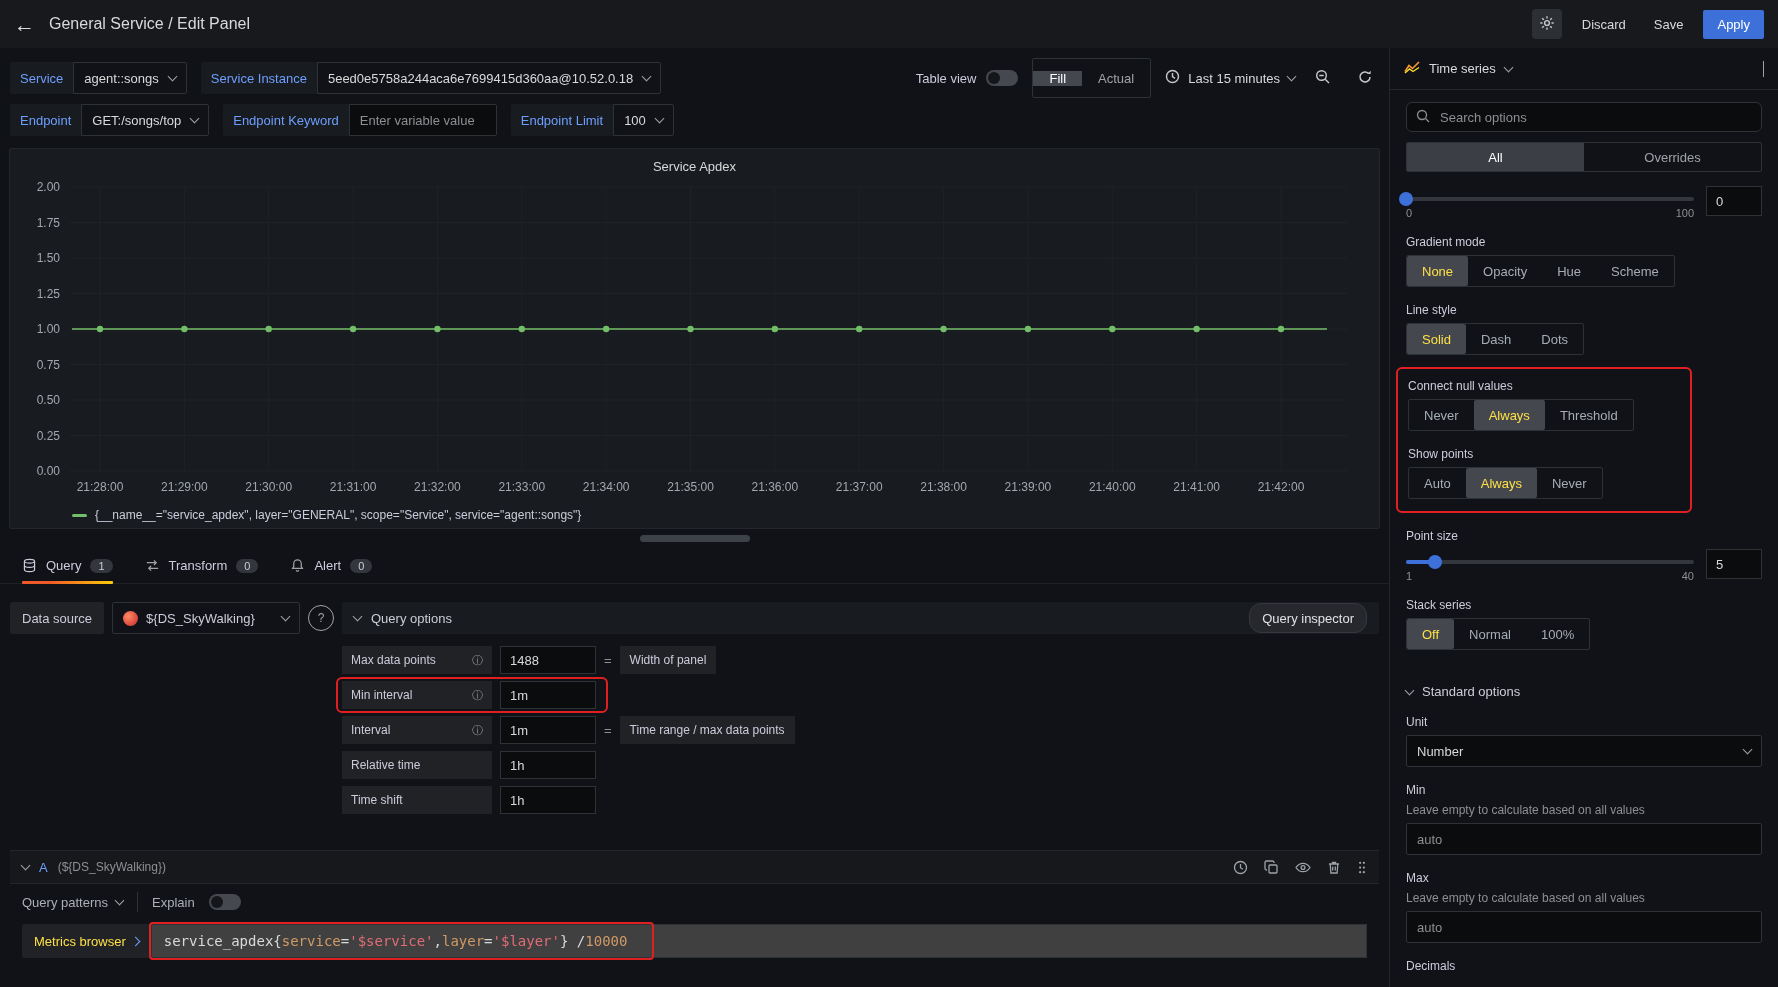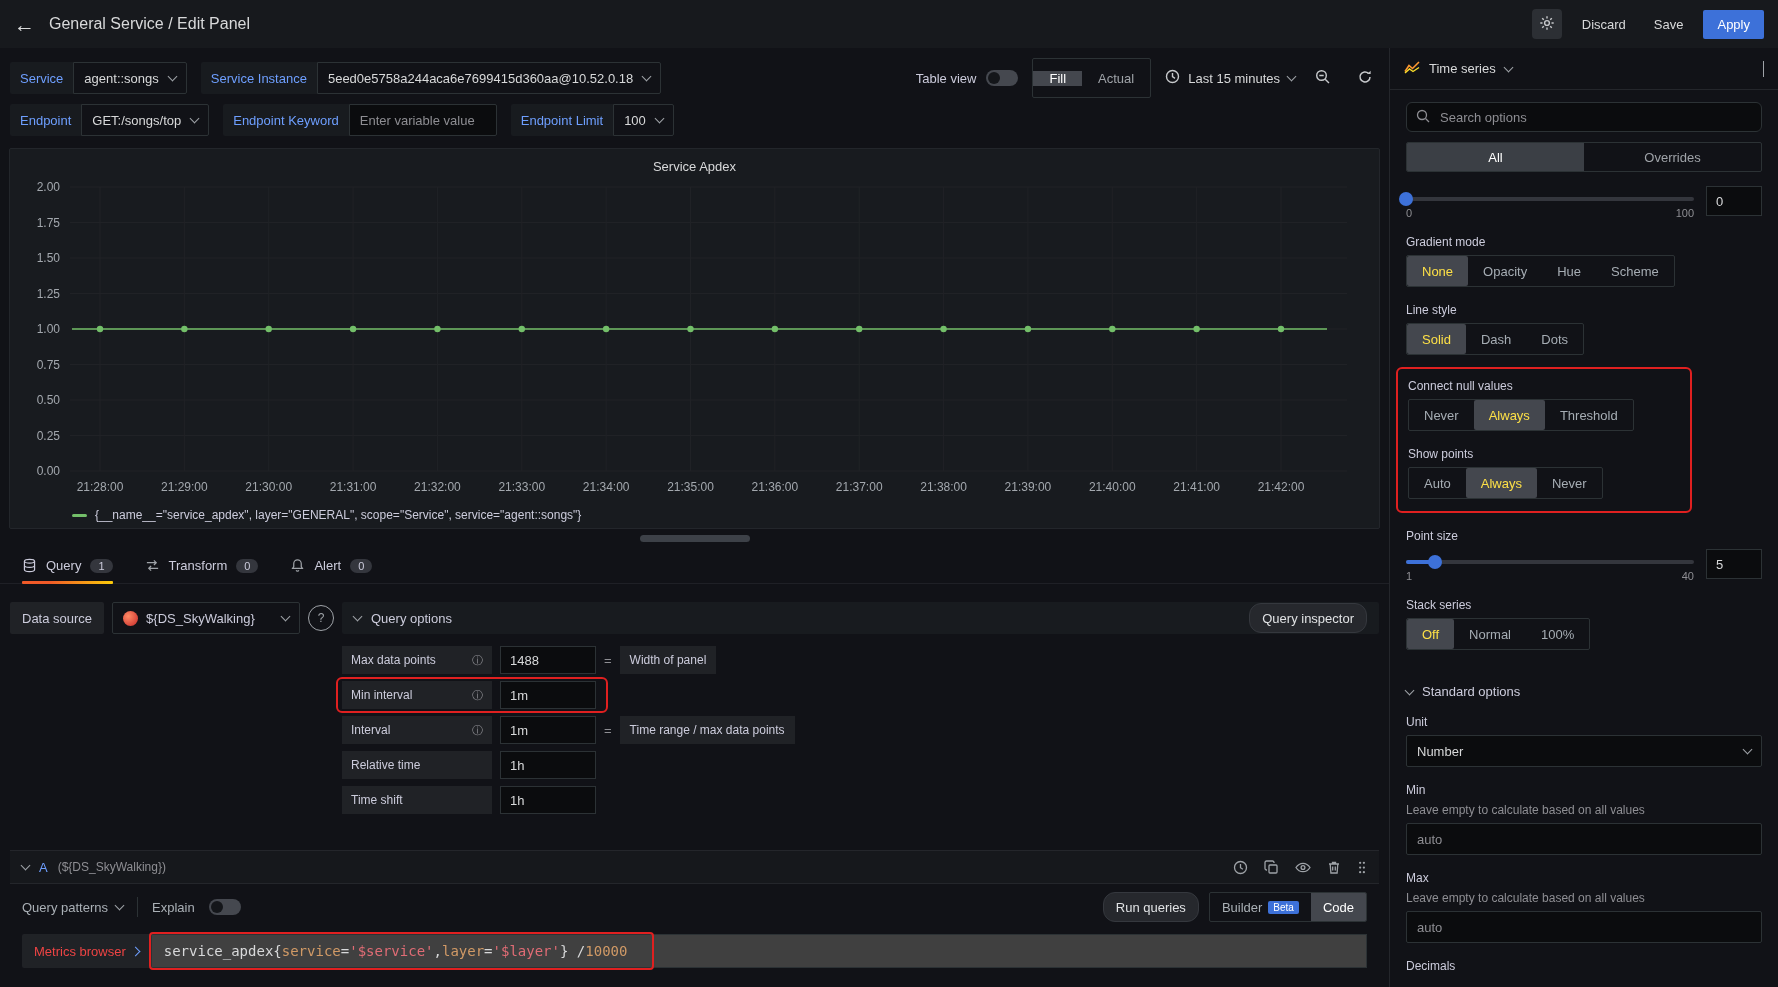--- a/index.html
+++ b/index.html
@@ -87,21 +87,21 @@
   .qp-row { display:flex; align-items:center; gap:14px; padding:8px 12px 6px; }
   .muted { color:#aab0b6; }
   .vdiv { width:1px; height:20px; background:#2c3235; }
   .qp-right { margin-left:auto; display:flex; align-items:center; gap:10px; }
   .bc-group { display:flex; border:1px solid #2c3235; border-radius:2px; overflow:hidden; height:30px; }
   .bc-item { display:flex; align-items:center; padding:0 12px; gap:6px; color:#aab0b6; }
   .bc-item.selected { background:#44474e; color:#fff; }
   .beta { background:#3d71d9; color:#fff; font-size:10px; padding:1px 5px; border-radius:2px; }
 
   .mb-row { display:flex; align-items:stretch; padding:6px 12px 0; }
-  .mb-btn { background:#202226; color:#ef4444; display:flex; align-items:center; gap:6px; padding:0 12px; border-radius:2px 0 0 2px; flex:none; height:34px; }
+  .mb-btn { background:#202226; color:#fde047; display:flex; align-items:center; gap:6px; padding:0 12px; border-radius:2px 0 0 2px; flex:none; height:34px; }
   .expr-box { flex:1; background:#404040; border:1px solid #2c3235; display:flex; align-items:center; padding:0 12px; font-family:"DejaVu Sans Mono", monospace; font-size:14px; height:34px; position:relative; }
   .expr-annotation { position:absolute; left:-3px; top:-3px; bottom:-3px; width:505px; border:2px solid #e02020; border-radius:4px; pointer-events:none; }
   .tk-plain { color:#d8d9da; } .tk-label { color:#d19a66; } .tk-string { color:#e06c75; } .tk-number { color:#d19a66; }
   .opt-row { display:flex; align-items:center; gap:9px; padding:12px 12px 0; color:#ccccdc; }
 
   
   .viz-row { height:42px; display:flex; align-items:center; gap:9px; padding:0 14px; border-bottom:1px solid #24262b; flex:none; }
   .viz-name { color:#d8d9da; }
   .viz-collapse { margin-left:auto; display:flex; align-items:center; gap:18px; }
   .sb-body { padding:12px 16px; overflow:hidden; }
@@ -435,30 +435,20 @@
       </div>
 
       <div class="qp-row">
         <button class="muted" style="display:flex;align-items:center;gap:8px">
           <span>Query patterns</span>
             <span class="chev-d"></span>
         </button>
         <span class="vdiv"></span>
         <span class="muted">Explain</span>
         <span class="toggle"></span>
-        <div class="qp-right">
-          <button class="btn-secondary">Run queries</button>
-          <div class="bc-group">
-            <button class="bc-item">
-              <span>Builder</span>
-              <span class="beta">Beta</span>
-            </button>
-            <button class="bc-item selected">Code</button>
-          </div>
-        </div>
       </div>
 
       <div class="mb-row">
         <button class="mb-btn">
           <span>Metrics browser</span>
             <span class="chev-r" style="border-color:#6e9fff"></span>
         </button>
         <div class="expr-box">
           <span class="expr-annotation"></span>
         <span class="tk-plain">service_apdex{</span>

